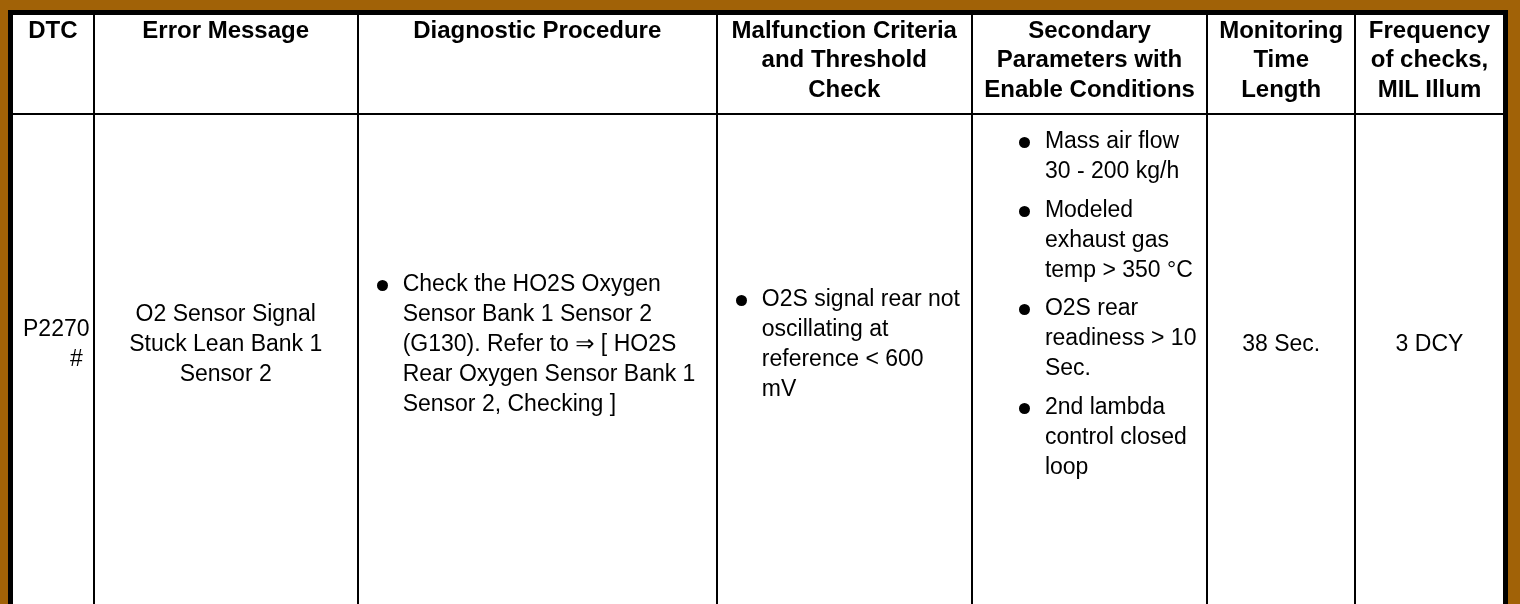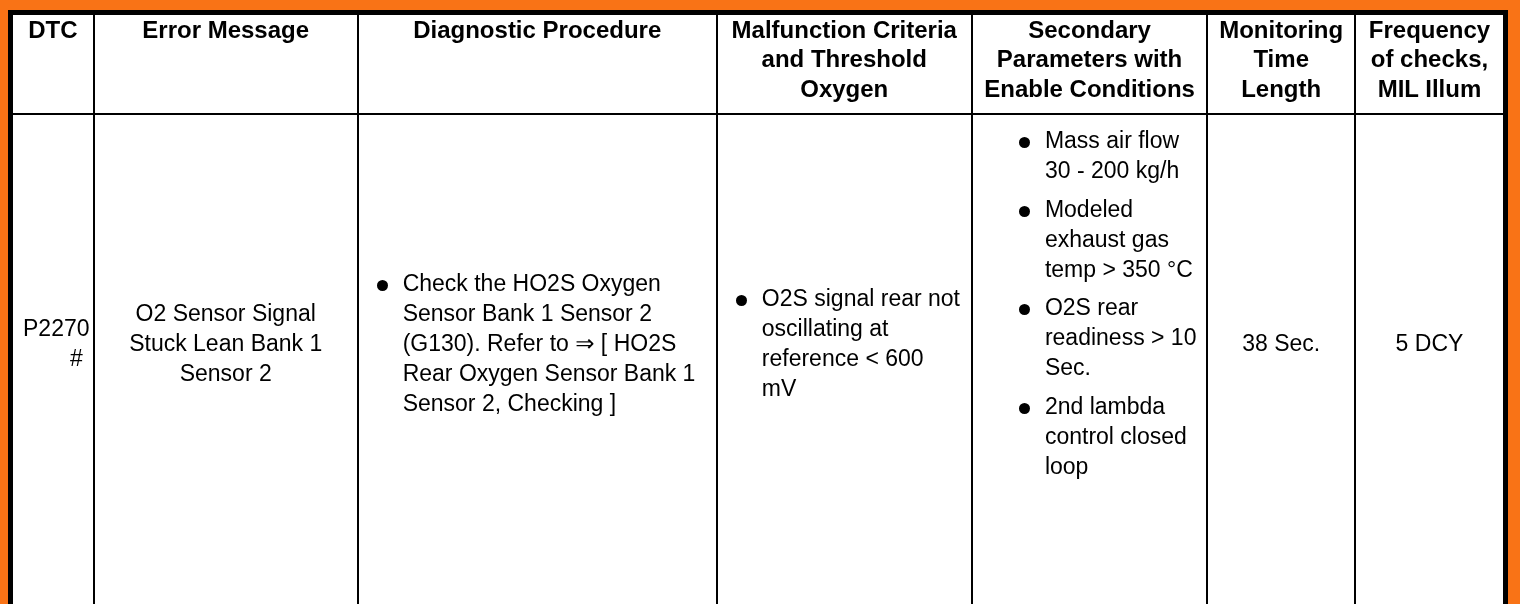--- a/index.html
+++ b/index.html
@@ -13,21 +13,21 @@
     height: 604px;
     font-family: "Liberation Sans", sans-serif;
     color: #000000;
     overflow: hidden;
   }
 
   #page {
     position: relative;
     width: 1520px;
     height: 604px;
-    background: #f97316;
+    background: #a16207;
   }
 
   .dtc-table {
     position: absolute;
     left: 8px;
     top: 10px;
     width: 1500px;
     border-collapse: collapse;
     table-layout: fixed;
     background: #ffffff;
@@ -159,21 +159,21 @@
         </th>
         <th>
           <span class="th-inner">Error Message</span>
         </th>
         <th>
           <span class="th-inner">Diagnostic Procedure</span>
         </th>
         <th>
           <span class="th-inner">Malfunction Criteria
 and Threshold
-Oxygen</span>
+Check</span>
         </th>
         <th>
           <span class="th-inner">Secondary
 Parameters with
 Enable Conditions</span>
         </th>
         <th>
           <span class="th-inner">Monitoring
 Time
 Length</span>
@@ -232,20 +232,20 @@
 loop</li>
             </ul>
           </div>
         </td>
 
         <td>
           <div class="v-center cell-pad txt-left pre">38 Sec.</div>
         </td>
 
         <td>
-          <div class="v-center cell-pad txt-left pre">5 DCY</div>
+          <div class="v-center cell-pad txt-left pre">3 DCY</div>
         </td>
 
       </tr>
     </tbody>
   </table>
 
 </div>
 
 </body></html>

